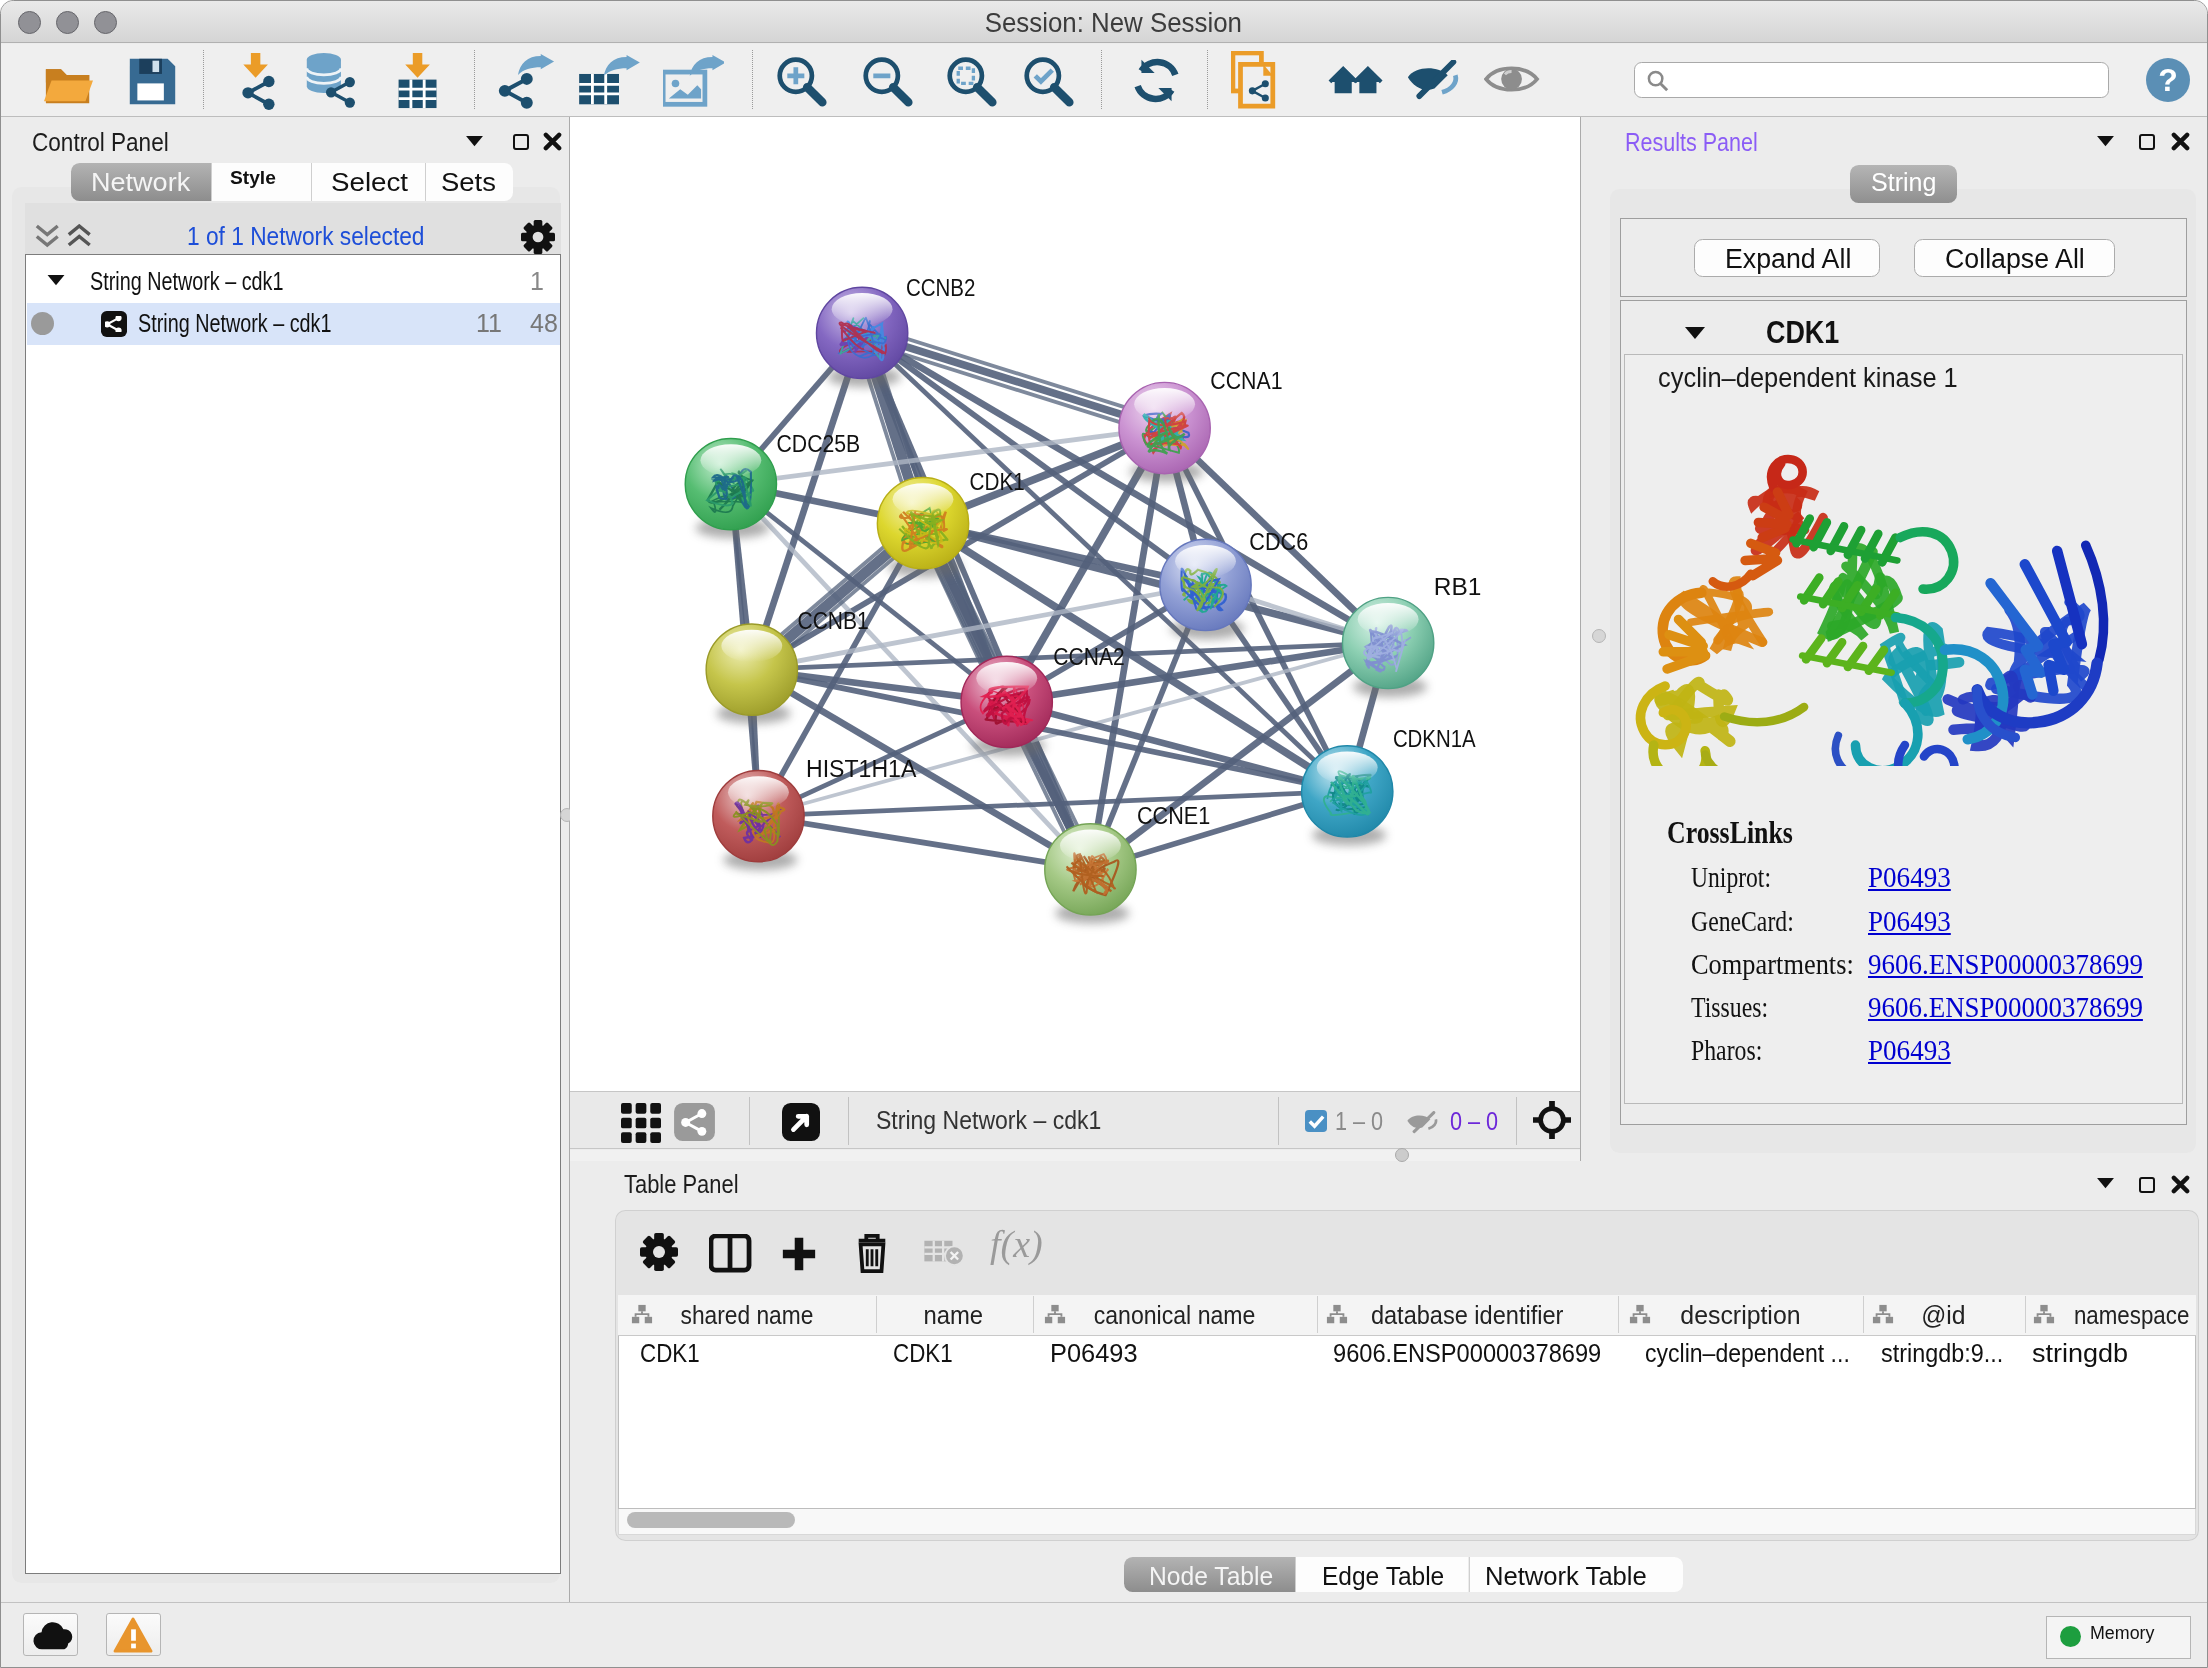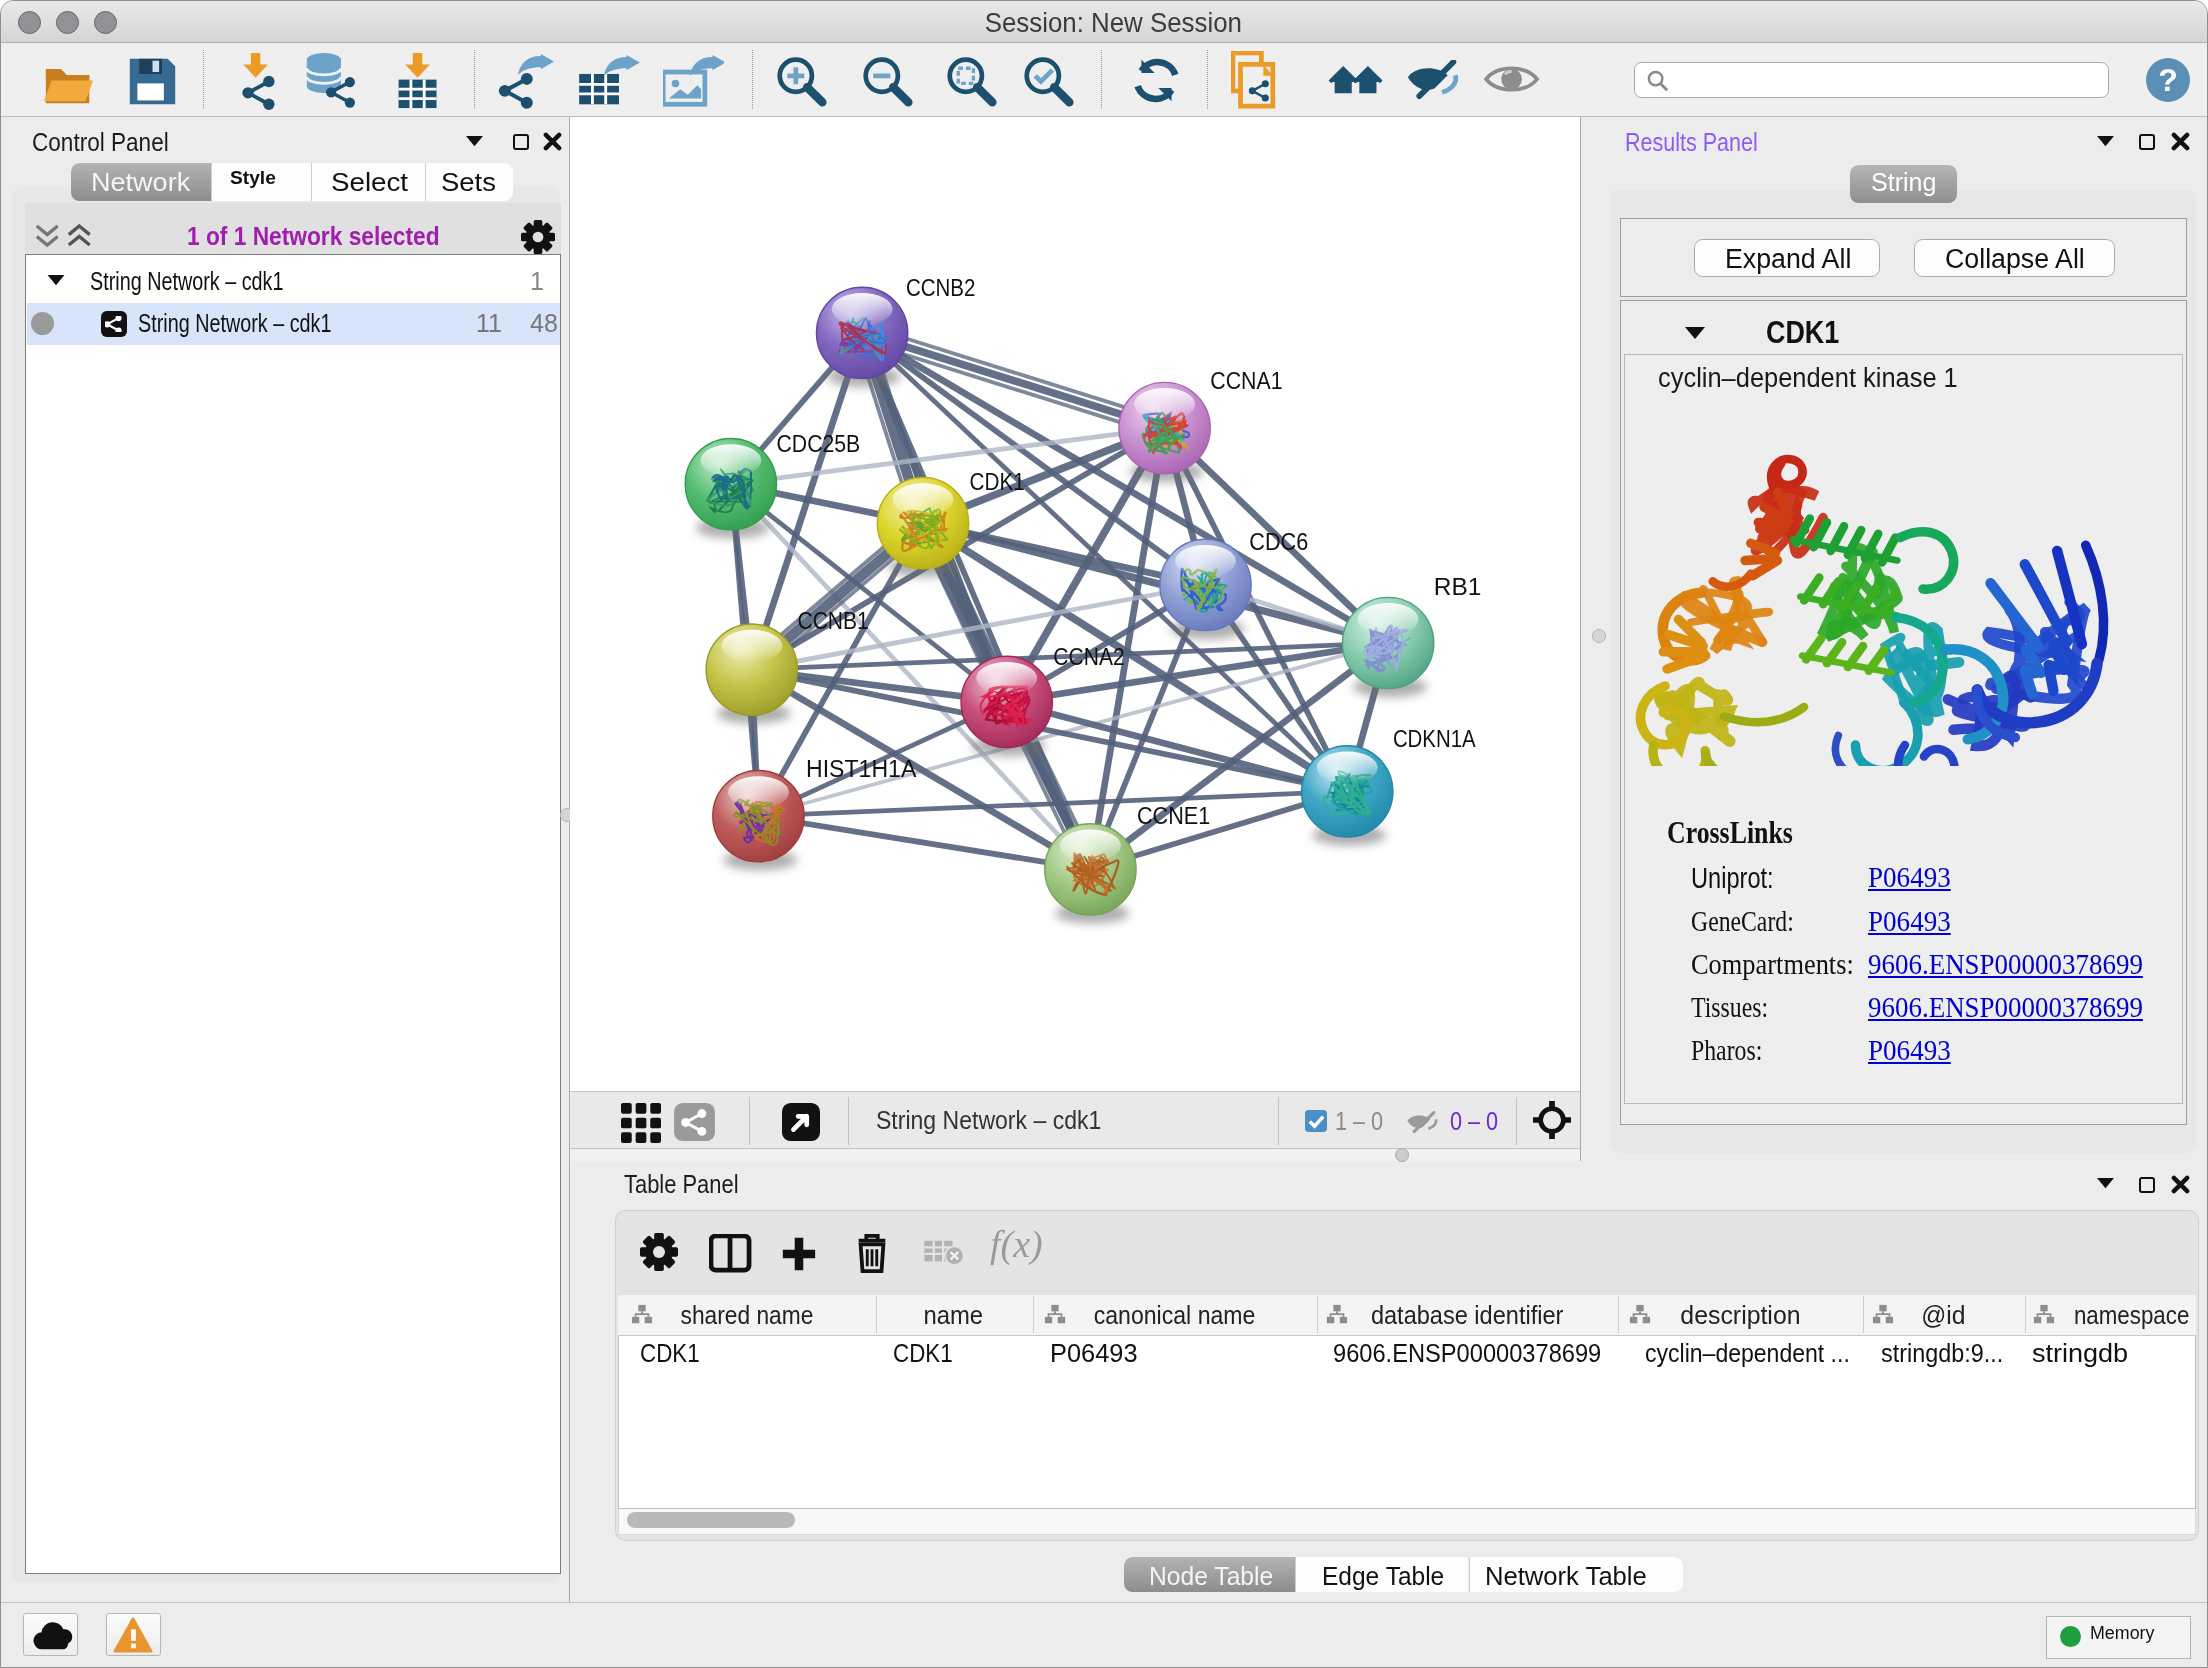--- a/index.html
+++ b/index.html
@@ -163,21 +163,21 @@
     <div style="position:absolute;left:229px;top:167px;font-family:'Liberation Sans',sans-serif;font-size:18px;color:#111;white-space:nowrap;line-height:1.15;font-weight:bold;"><span style="display:inline-block;transform:scaleX(1.066);transform-origin:0 50%">Style</span></div>
     <div style="position:absolute;left:330px;top:167px;font-family:'Liberation Sans',sans-serif;font-size:26px;color:#111;white-space:nowrap;line-height:1.15;"><span style="display:inline-block;transform:scaleX(1.066);transform-origin:0 50%">Select</span></div>
     <div style="position:absolute;left:440px;top:167px;font-family:'Liberation Sans',sans-serif;font-size:26px;color:#111;white-space:nowrap;line-height:1.15;"><span style="display:inline-block;transform:scaleX(1.055);transform-origin:0 50%">Sets</span></div>
     <div class="abs" style="left:24px;top:202px;width:536px;height:51px;background:#e0e0e0"></div>
     <svg style="position:absolute;left:32px;top:223px" width="28.5" height="25" viewBox="0 0 30 26">
       <path d="M4 2 l11 9 11 -9 M4 13 l11 9 11 -9" stroke="#777" stroke-width="3.6" fill="none"></path>
     </svg>
     <svg style="position:absolute;left:64px;top:223px" width="28.5" height="25" viewBox="0 0 30 26">
       <path d="M4 11 l11 -9 11 9 M4 22 l11 -9 11 9" stroke="#555" stroke-width="3.6" fill="none"></path>
     </svg>
-    <div style="position:absolute;left:186px;top:221px;font-family:'Liberation Sans',sans-serif;font-size:25px;color:#a21caf;white-space:nowrap;line-height:1.15;font-weight:bold;"><span style="display:inline-block;transform:scaleX(0.909);transform-origin:0 50%">1 of 1 Network selected</span></div>
+    <div style="position:absolute;left:186px;top:221px;font-family:'Liberation Sans',sans-serif;font-size:25px;color:#1d4ed8;white-space:nowrap;line-height:1.15;"><span style="display:inline-block;transform:scaleX(0.909);transform-origin:0 50%">1 of 1 Network selected</span></div>
     <svg style="position:absolute;left:520px;top:219px" width="34" height="34" viewBox="0 0 36 36">
       <g transform="translate(18.0,18.0) scale(1.0909090909090908)" fill="#111111">
         <rect x="-4.2" y="-16.5" width="8.4" height="9" rx="1.5" transform="rotate(0)"></rect>
         <rect x="-4.2" y="-16.5" width="8.4" height="9" rx="1.5" transform="rotate(45)"></rect>
         <rect x="-4.2" y="-16.5" width="8.4" height="9" rx="1.5" transform="rotate(90)"></rect>
         <rect x="-4.2" y="-16.5" width="8.4" height="9" rx="1.5" transform="rotate(135)"></rect>
         <rect x="-4.2" y="-16.5" width="8.4" height="9" rx="1.5" transform="rotate(180)"></rect>
         <rect x="-4.2" y="-16.5" width="8.4" height="9" rx="1.5" transform="rotate(225)"></rect>
         <rect x="-4.2" y="-16.5" width="8.4" height="9" rx="1.5" transform="rotate(270)"></rect>
         <rect x="-4.2" y="-16.5" width="8.4" height="9" rx="1.5" transform="rotate(315)"></rect>
@@ -614,21 +614,21 @@
         <path d="M436 140 l44 82 l-14 2 l11 27 -16 -5 l5 27" stroke="#1c48cc" stroke-width="11"></path>
         <path d="M470 126 l26 98" stroke="#1632c0" stroke-width="11"></path>
         <path d="M500 120 c18 40 24 84 14 120" stroke="#1228b4" stroke-width="10"></path>
         <path d="M512 244 c-4 34 -28 58 -62 62 c-30 4 -56 -10 -64 -34" stroke="#1e3cc4" stroke-width="12"></path>
         <path d="M386 272 c-2 26 14 46 40 50" stroke="#2850cc" stroke-width="10"></path>
         <path d="M310 330 c-14 20 -6 44 16 50 c20 6 38 -8 36 -28 c-2 -18 -22 -24 -32 -10" stroke="#2444c8" stroke-width="9"></path>
         <path d="M240 320 c-8 18 0 36 18 42" stroke="#2c50c4" stroke-width="8"></path>
       </g>
     </svg>
     <div style="position:absolute;left:1666px;top:814px;font-family:'Liberation Serif',serif;font-size:31px;color:#111;white-space:nowrap;line-height:1.15;font-weight:bold;"><span style="display:inline-block;transform:scaleX(0.833);transform-origin:0 50%">CrossLinks</span></div>
-    <div style="position:absolute;left:1690px;top:860px;font-family:Liberation Sans, sans-serif;font-size:29.5px;color:#111;white-space:nowrap;line-height:1.15;"><span style="display:inline-block;transform:scaleX(0.800);transform-origin:0 50%">Uniprot:</span></div>
+    <div style="position:absolute;left:1690px;top:860px;font-family:Liberation Serif, serif;font-size:29.5px;color:#111;white-space:nowrap;line-height:1.15;"><span style="display:inline-block;transform:scaleX(0.800);transform-origin:0 50%">Uniprot:</span></div>
     <div style="position:absolute;left:1867px;top:860px;font-family:'Liberation Serif',serif;font-size:29.5px;color:#0000d0;white-space:nowrap"><span style="display:inline-block;transform:scaleX(0.918);transform-origin:0 50%;text-decoration:underline">P06493</span></div>
     <div style="position:absolute;left:1690px;top:904px;font-family:'Liberation Serif',serif;font-size:29.5px;color:#111;white-space:nowrap;line-height:1.15;"><span style="display:inline-block;transform:scaleX(0.804);transform-origin:0 50%">GeneCard:</span></div>
     <div style="position:absolute;left:1867px;top:904px;font-family:'Liberation Serif',serif;font-size:29.5px;color:#0000d0;white-space:nowrap"><span style="display:inline-block;transform:scaleX(0.918);transform-origin:0 50%;text-decoration:underline">P06493</span></div>
     <div style="position:absolute;left:1690px;top:947px;font-family:'Liberation Serif',serif;font-size:29.5px;color:#111;white-space:nowrap;line-height:1.15;"><span style="display:inline-block;transform:scaleX(0.895);transform-origin:0 50%">Compartments:</span></div>
     <div style="position:absolute;left:1867px;top:947px;font-family:'Liberation Serif',serif;font-size:29.5px;color:#0000d0;white-space:nowrap"><span style="display:inline-block;transform:scaleX(0.914);transform-origin:0 50%;text-decoration:underline">9606.ENSP00000378699</span></div>
     <div style="position:absolute;left:1690px;top:990px;font-family:'Liberation Serif',serif;font-size:29.5px;color:#111;white-space:nowrap;line-height:1.15;"><span style="display:inline-block;transform:scaleX(0.806);transform-origin:0 50%">Tissues:</span></div>
     <div style="position:absolute;left:1867px;top:990px;font-family:'Liberation Serif',serif;font-size:29.5px;color:#0000d0;white-space:nowrap"><span style="display:inline-block;transform:scaleX(0.914);transform-origin:0 50%;text-decoration:underline">9606.ENSP00000378699</span></div>
     <div style="position:absolute;left:1690px;top:1033px;font-family:'Liberation Serif',serif;font-size:29.5px;color:#111;white-space:nowrap;line-height:1.15;"><span style="display:inline-block;transform:scaleX(0.806);transform-origin:0 50%">Pharos:</span></div>
     <div style="position:absolute;left:1867px;top:1033px;font-family:'Liberation Serif',serif;font-size:29.5px;color:#0000d0;white-space:nowrap"><span style="display:inline-block;transform:scaleX(0.918);transform-origin:0 50%;text-decoration:underline">P06493</span></div>
     <div style="position:absolute;left:623px;top:1169px;font-family:'Liberation Sans',sans-serif;font-size:26px;color:#1c1c1c;white-space:nowrap;line-height:1.15;"><span style="display:inline-block;transform:scaleX(0.843);transform-origin:0 50%">Table Panel</span></div>

